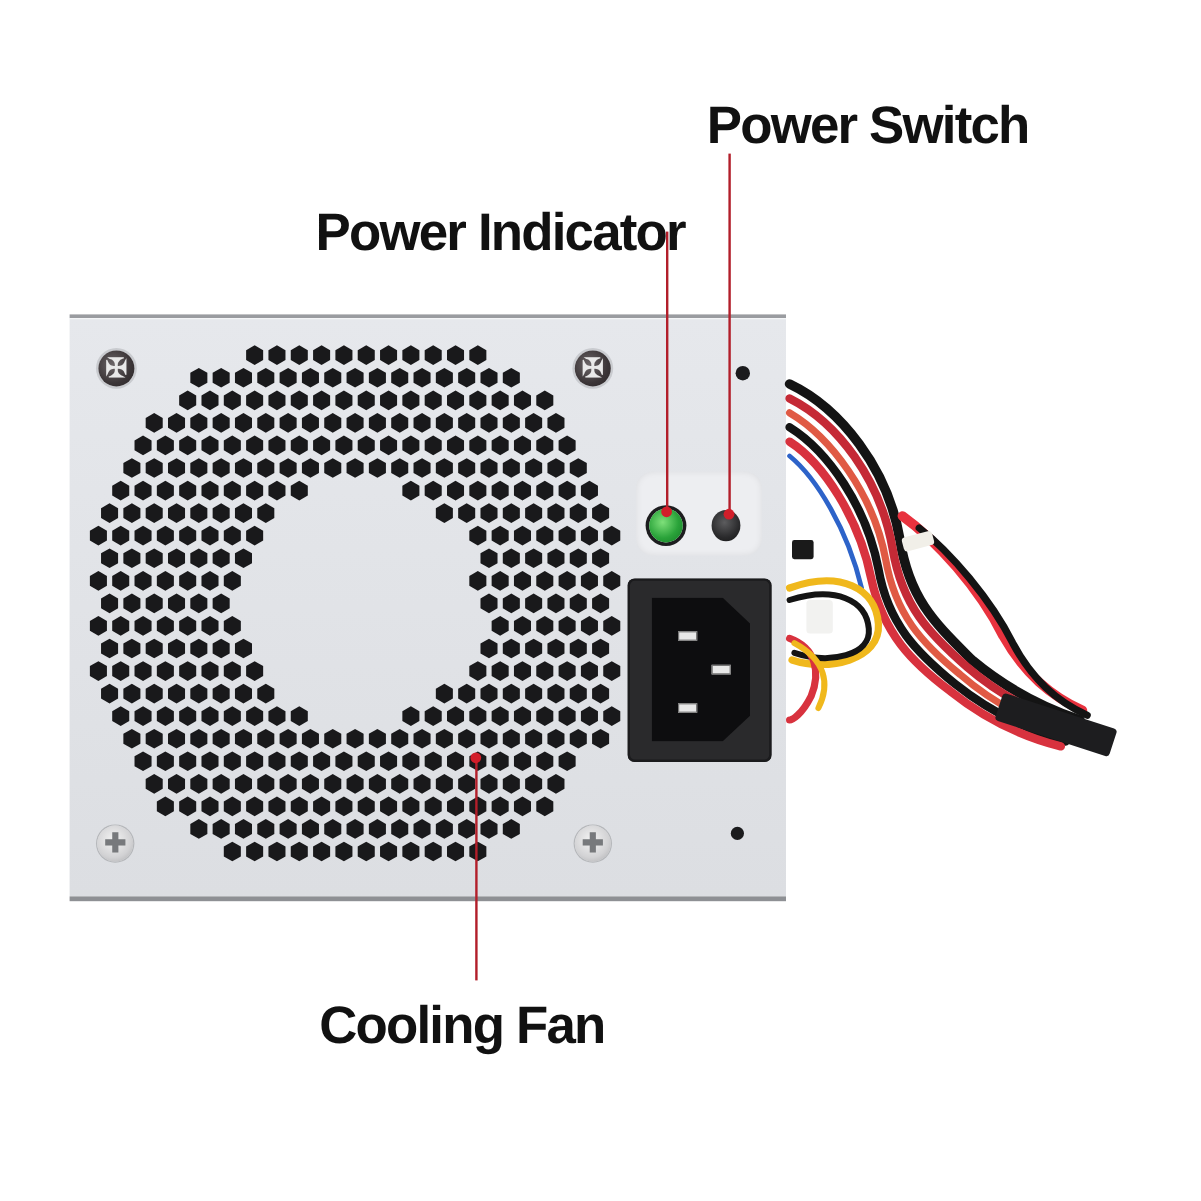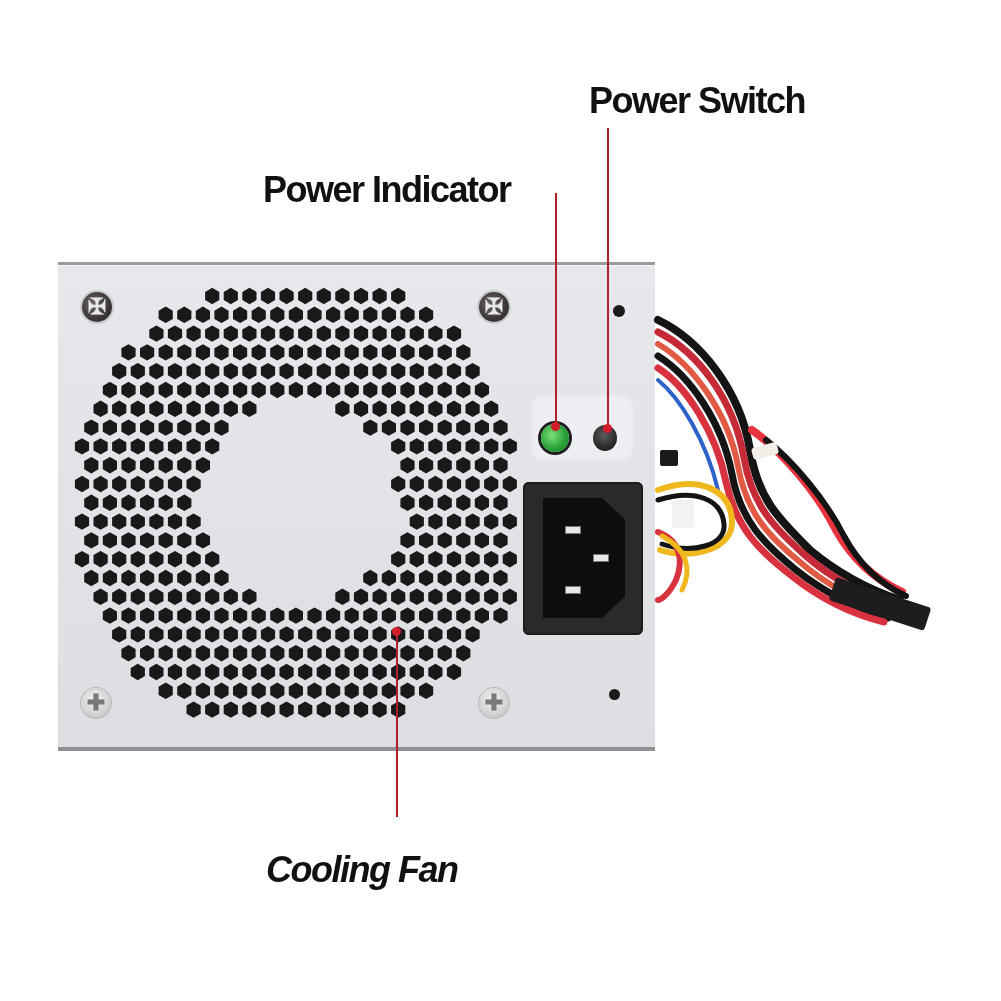--- a/index.html
+++ b/index.html
@@ -1,19 +1,19 @@
 <!DOCTYPE html>
 <html><head>
 <meta charset="utf-8">
 <style>
   html, body { margin:0; padding:0; background:#ffffff; }
   body { width:1001px; height:1001px; position:relative; overflow:hidden;
          font-family:"Liberation Sans", sans-serif; }
   .label { position:absolute; font-weight:bold; color:#111; letter-spacing:-1.5px;
-           font-size:36px; line-height:1; white-space:nowrap; }
+           font-size:44px; line-height:1; white-space:nowrap; }
   .leader { position:absolute; background:#b21e2a; width:2px; }
   .dot { position:absolute; width:9px; height:9px; border-radius:50%; background:#d21e2a; }
   #chassis { position:absolute; left:58px; top:262px; width:597px; height:482px;
              background:linear-gradient(180deg,#e6e8ec 0%,#e1e3e7 50%,#dcdee2 100%);
              border-top:3px solid #9a9ca0; border-bottom:4px solid #8e9094;
              box-shadow: inset 0 1px 0 #f4f5f7; }
   #grill { position:absolute; left:0; top:0; }
   .screw { position:absolute; width:30px; height:30px; border-radius:50%; }
   .screw.dark { background:radial-gradient(circle at 40% 40%, #6c6668 0%, #3b3537 60%, #2a2527 100%);
                 box-shadow:0 0 0 2px #c9cbcf; }
@@ -36,21 +36,21 @@
   #socket-inner { position:absolute; left:20px; top:16px; width:82px; height:120px;
                   background:#0d0d0f; clip-path:polygon(0 0,72% 0,100% 18%,100% 82%,72% 100%,0 100%); }
   .pin { position:absolute; background:#e8e8e8; width:14px; height:6px; border:1px solid #777; }
   #cables { position:absolute; left:640px; top:300px; }
 </style>
 </head>
 <body>
 
 <div class="label" style="left:589px; top:83px;">Power Switch</div>
 <div class="label" style="left:263px; top:148px;margin-top:24px;">Power Indicator</div>
-<div class="label" style="left:266px; top:852px;font-style:italic;">Cooling Fan</div>
+<div class="label" style="left:266px; top:833px;">Cooling Fan</div>
 
 <div id="chassis">
   <svg id="grill" width="597" height="482" viewBox="0 0 597 482">
       <polygon points="161.3,35.1 154.2,39.2 147.1,35.1 147.1,26.9 154.2,22.8 161.3,26.9" fill="#19191b"></polygon>
       <polygon points="179.9,35.1 172.8,39.2 165.7,35.1 165.7,26.9 172.8,22.8 179.9,26.9" fill="#19191b"></polygon>
       <polygon points="198.5,35.1 191.4,39.2 184.3,35.1 184.3,26.9 191.4,22.8 198.5,26.9" fill="#19191b"></polygon>
       <polygon points="217.1,35.1 210.0,39.2 202.9,35.1 202.9,26.9 210.0,22.8 217.1,26.9" fill="#19191b"></polygon>
       <polygon points="235.7,35.1 228.6,39.2 221.5,35.1 221.5,26.9 228.6,22.8 235.7,26.9" fill="#19191b"></polygon>
       <polygon points="254.3,35.1 247.2,39.2 240.1,35.1 240.1,26.9 247.2,22.8 254.3,26.9" fill="#19191b"></polygon>
       <polygon points="272.9,35.1 265.8,39.2 258.7,35.1 258.7,26.9 265.8,22.8 272.9,26.9" fill="#19191b"></polygon>

